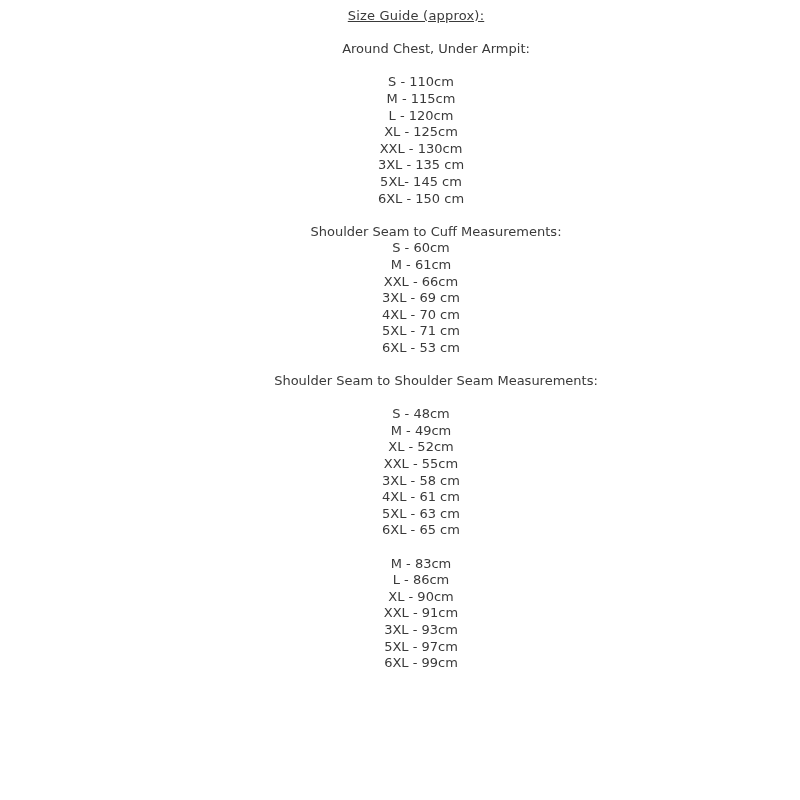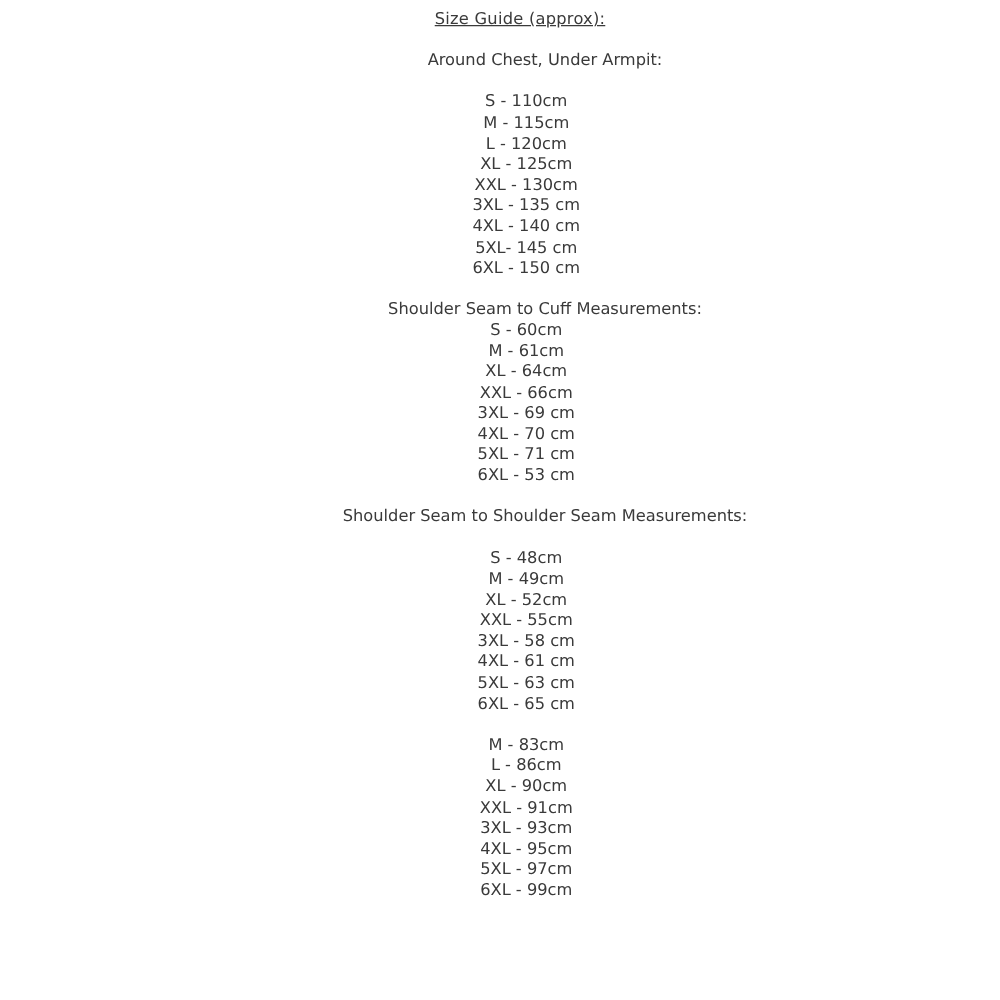--- a/index.html
+++ b/index.html
@@ -40,32 +40,30 @@
 
   <section>
     <h2 class="heading">Around Chest, Under Armpit:</h2>
     <div class="spacer"></div>
     <div class="line">S - 110cm</div>
     <div class="line">M - 115cm</div>
     <div class="line">L - 120cm</div>
     <div class="line">XL - 125cm</div>
     <div class="line">XXL - 130cm</div>
     <div class="line">3XL - 135 cm</div>
-    <div class="line">4XL - 140 cm</div>
     <div class="line">5XL- 145 cm</div>
     <div class="line">6XL - 150 cm</div>
   </section>
 
   <div class="spacer"></div>
 
   <section>
     <h2 class="heading">Shoulder Seam to Cuff Measurements:</h2>
     <div class="line">S - 60cm</div>
     <div class="line">M - 61cm</div>
-    <div class="line">XL - 64cm</div>
     <div class="line">XXL - 66cm</div>
     <div class="line">3XL - 69 cm</div>
     <div class="line">4XL - 70 cm</div>
     <div class="line">5XL - 71 cm</div>
     <div class="line">6XL - 53 cm</div>
   </section>
 
   <div class="spacer"></div>
 
   <section>
@@ -82,18 +80,17 @@
   </section>
 
   <div class="spacer"></div>
 
   <section>
     <div class="line">M - 83cm</div>
     <div class="line">L - 86cm</div>
     <div class="line">XL - 90cm</div>
     <div class="line">XXL - 91cm</div>
     <div class="line">3XL - 93cm</div>
-    <div class="line">4XL - 95cm</div>
     <div class="line">5XL - 97cm</div>
     <div class="line">6XL - 99cm</div>
   </section>
 
 </main>
 
 </body></html>

